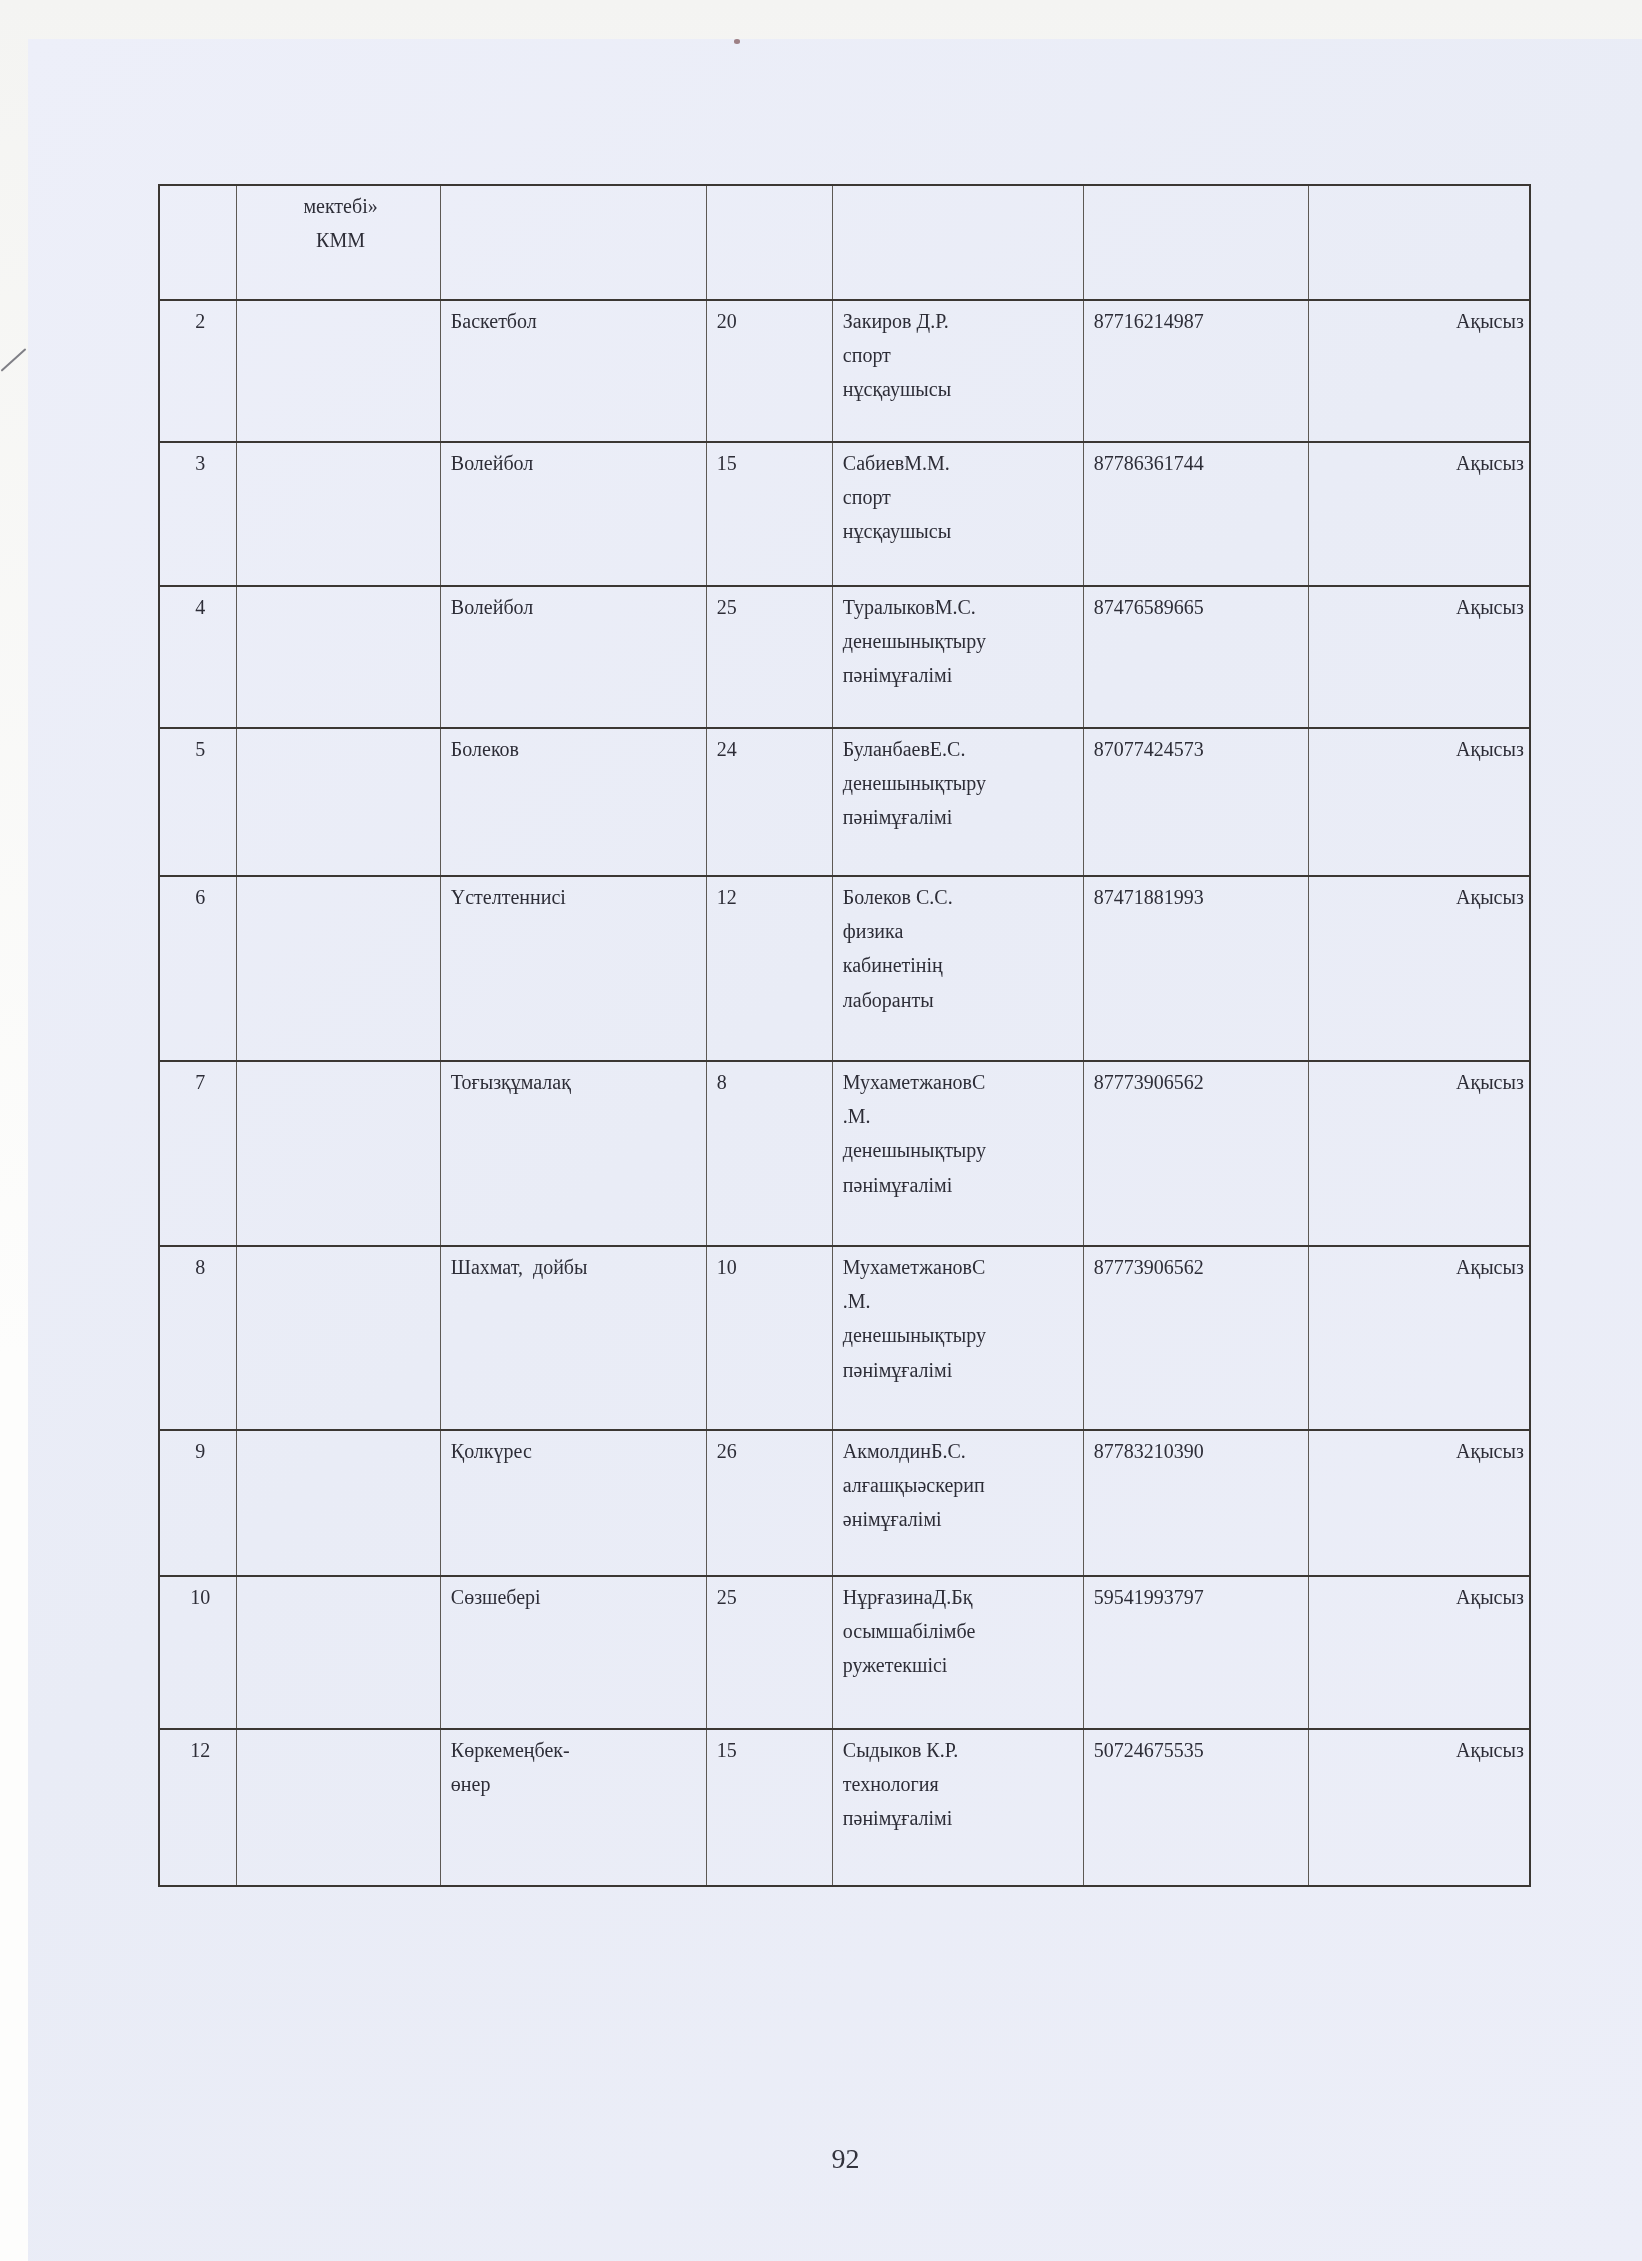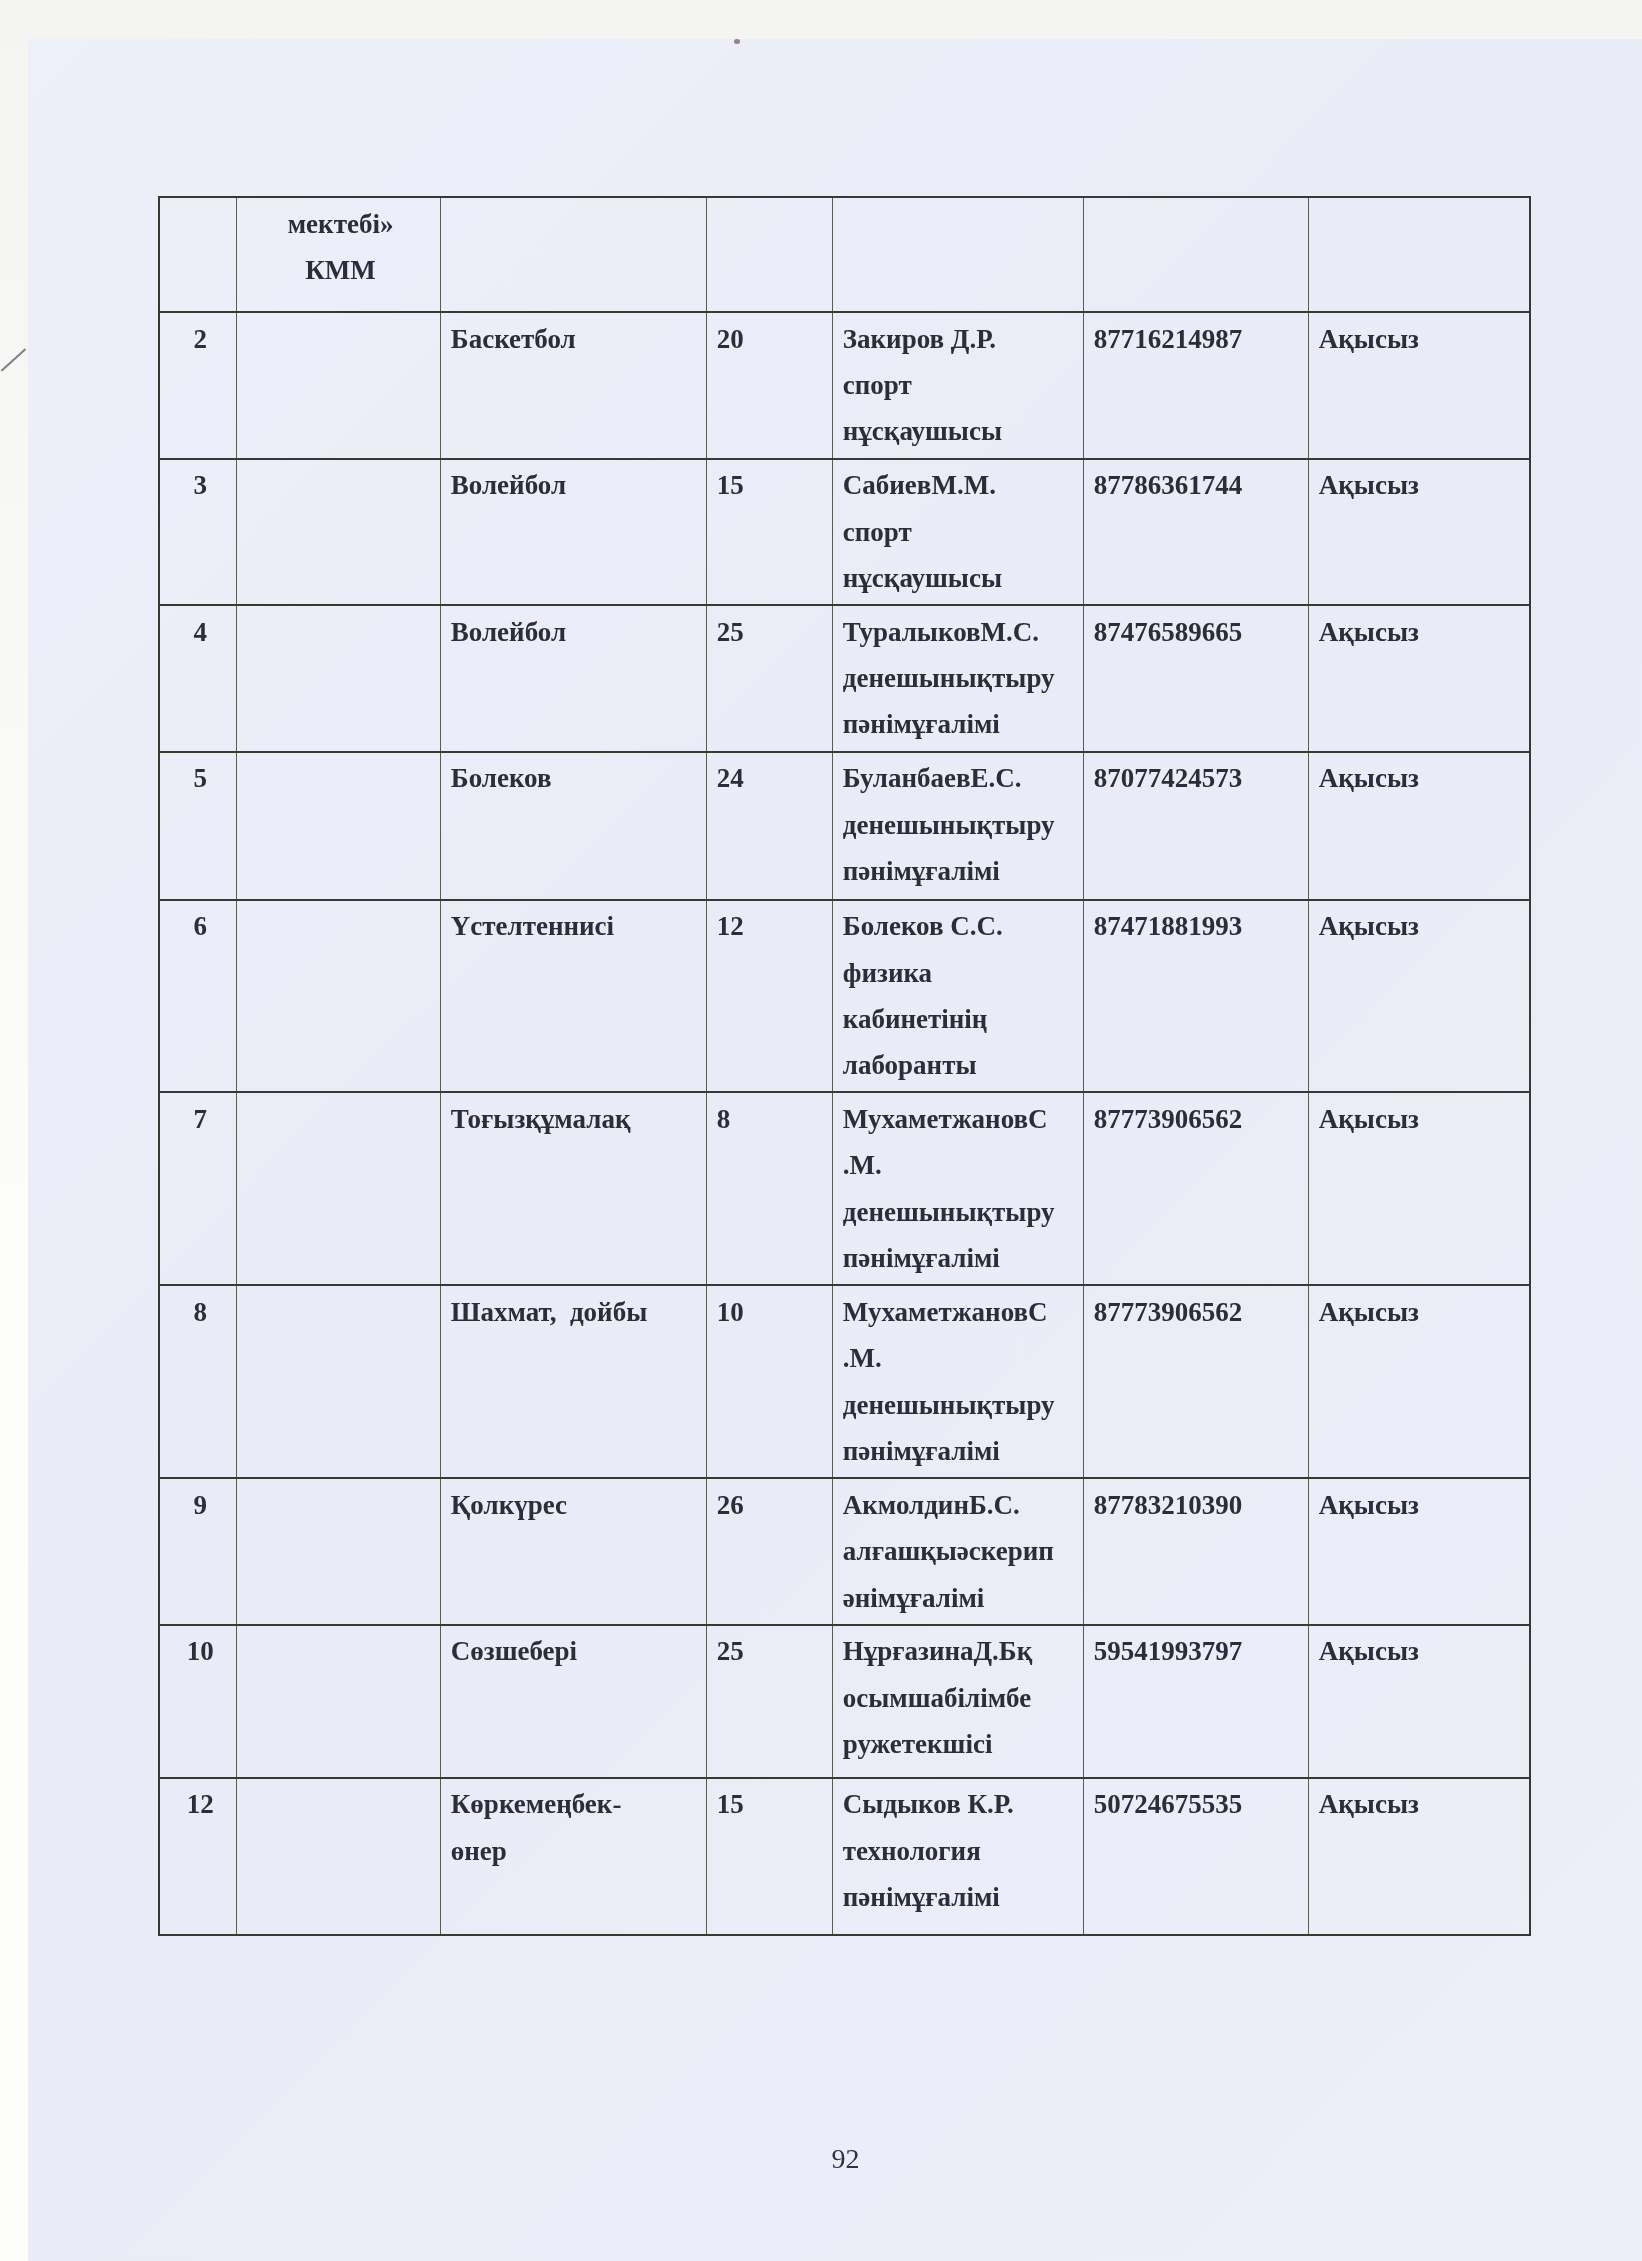--- a/index.html
+++ b/index.html
@@ -44,46 +44,45 @@
     width: 5.8px;
     height: 4.5px;
     background: #8a6468;
     border-radius: 50%;
     opacity: .8;
   }
   
   table.doc-table {
     position: absolute;
     left: 158px;
-    top: 196px;
+    top: 184px;
     width: 1372px;
     table-layout: fixed;
     border-collapse: collapse;
     font-family: "Liberation Serif", "DejaVu Serif", serif;
-    font-size: 27px;
+    font-size: 20px;
     color: #2d2d37;
     border: 2.6px solid #3b3733;
-    font-weight: bold;
   }
   table.doc-table td {
     border-left: 1.3px solid #5d5954;
     border-top: 2.6px solid #3b3733;
     vertical-align: top;
     white-space: pre-wrap;
     line-height: 1.72;
     padding: 2.6px 5.2px 2.6px 10.3px;
     overflow: hidden;
   }
   td.col-num     { text-align: center; padding-left: 0; padding-right: 5.2px; }
   td.col-school  { text-align: center; line-height: 1.9; padding-left: 2.6px; padding-top: 0; }
   td.col-activity{ padding-left: 13px; margin-top: 44px; }
   td.col-count   { text-align: left; padding-left: 0; padding-right: 9px; }
   td.col-instr   { padding-left: 14px; padding-right: 2.6px; }
   td.col-phone   { text-align: left; padding-left: 0; padding-right: 3.9px; }
-  td.col-price   { text-align: left; padding-left: 0; padding-right: 6.4px; }
+  td.col-price   { text-align: right; padding-left: 0; padding-right: 6.4px; }
   
   .page-number {
     position: absolute;
     left: 24px;
     top: 2143px;
     width: 1643px;
     text-align: center;
     font-family: "Liberation Serif", "DejaVu Serif", serif;
     font-size: 28px;
     color: #33333d;

